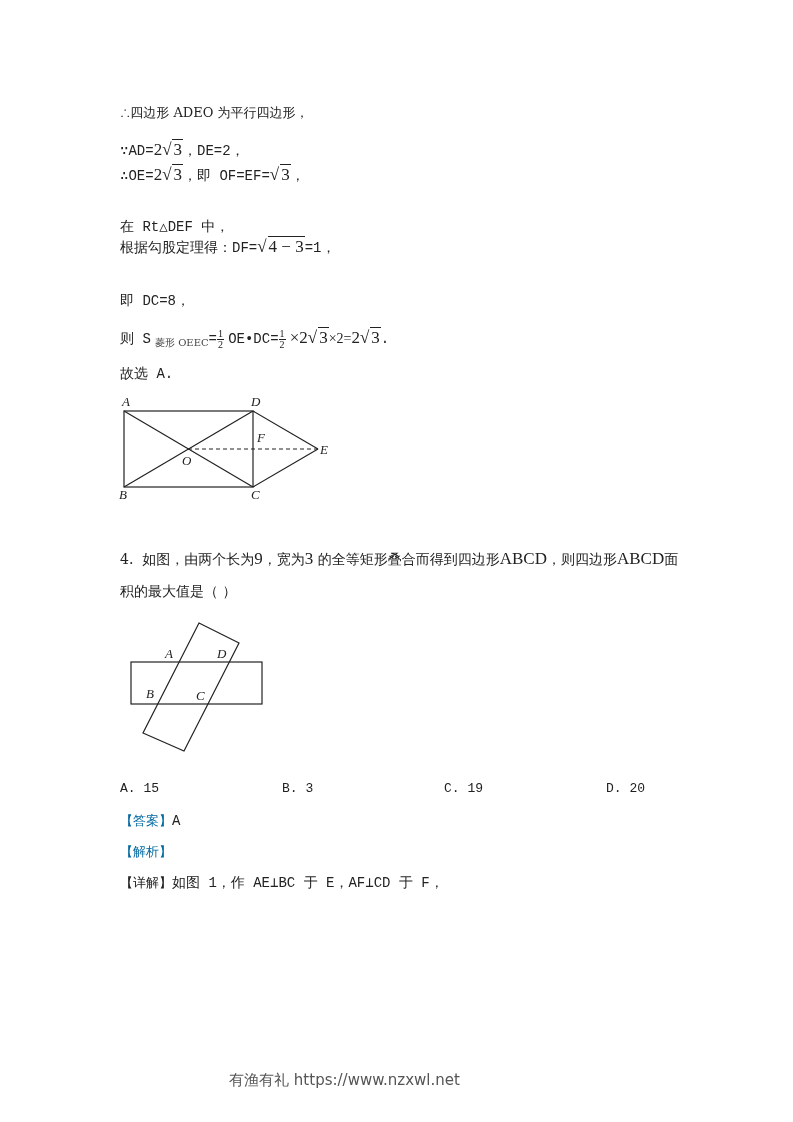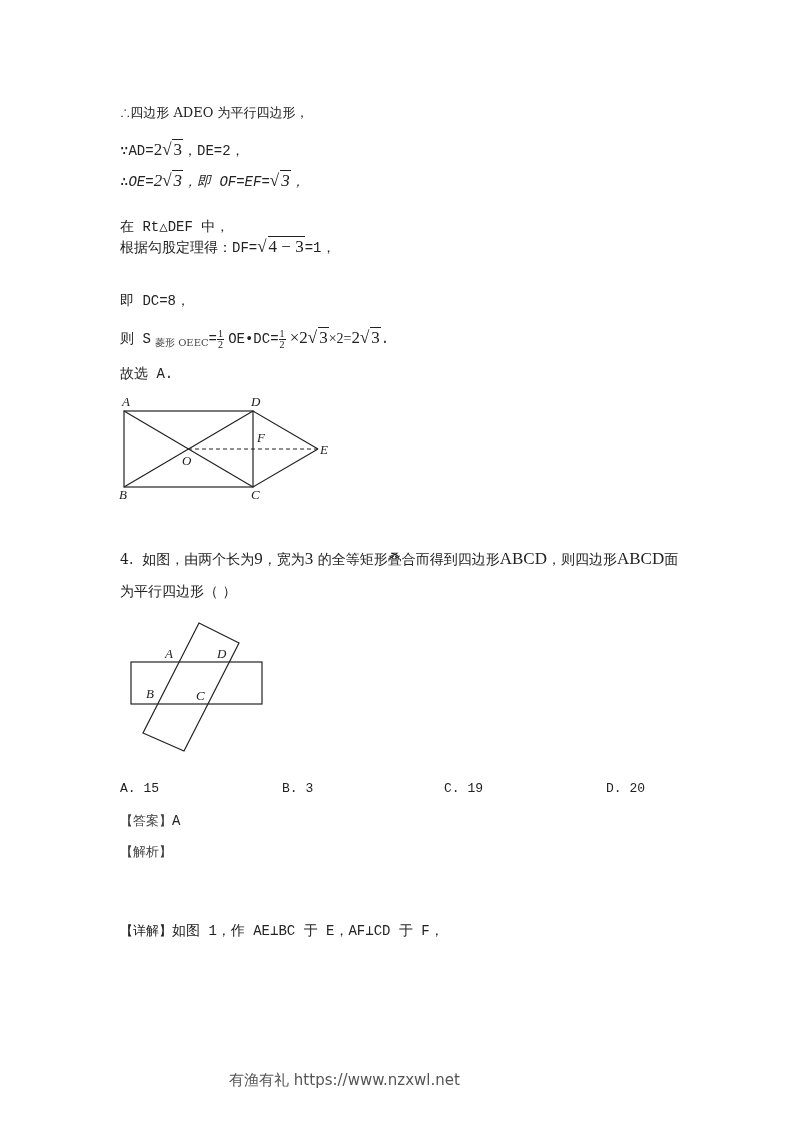--- a/index.html
+++ b/index.html
@@ -11,38 +11,38 @@
   .math { font-family:"Liberation Serif","DejaVu Serif",serif; font-size:17px; }
   .sqrt { display:inline-block; position:relative; }
   .sqrt .rad { border-top:1px solid #222; padding:0 1px; margin-left:1px; }
   .frac { display:inline-block; vertical-align:middle; text-align:center; font-size:10px; line-height:10px;
           font-family:"Liberation Serif",serif; }
   .frac .num { display:block; border-bottom:1px solid #222; padding:0 1px; }
   .frac .den { display:block; }
   .sub { font-size:10px; vertical-align:-3px; color:#444; }
   .q { font-size:14px; }
   .q .bigmath { font-family:"Liberation Serif",serif; font-size:17px; }
-  .bracket { color:#404040; }
+  .bracket { color:#0369a1; }
   .opt { position:absolute; font-family:"Liberation Mono","DejaVu Sans Mono",monospace; font-size:13px; top:781px; }
   .footer { position:absolute; top:1071px; left:0; width:689px; text-align:center;
             font-family:"DejaVu Sans","Liberation Sans",sans-serif; font-size:15px; color:#555; }
   svg text { font-family:"Liberation Serif","DejaVu Serif",serif; font-style:italic; font-size:13px; fill:#222; }
 </style>
 </head>
 <body>
 
 <div class="line cn" style="top:104px;">
   <span>∴四边形 ADEO 为平行四边形，</span>
 </div>
 
 <div class="line cn" style="top:141px;">
   <span class="mono">∵AD=</span><span class="math">2</span><span class="math sqrt">√<span class="rad">3</span></span><span class="mono">，DE=2，</span>
 </div>
 
-<div class="line cn" style="top:172px;font-style:italic;">
+<div class="line cn" style="top:166px;">
   <span class="mono">∴OE=</span><span class="math">2</span><span class="math sqrt">√<span class="rad">3</span></span><span class="mono">，即 OF=EF=</span><span class="math sqrt">√<span class="rad">3</span></span><span class="mono">，</span>
 </div>
 
 <div class="line cn" style="top:218px;">
   <span class="mono">在 Rt△DEF 中，</span>
 </div>
 
 <div class="line cn" style="top:238px;">
   <span class="mono">根据勾股定理得：DF=</span><span class="math sqrt">√<span class="rad">4 − 3</span></span><span class="mono">=1，</span>
 </div>
@@ -88,21 +88,21 @@
   <text x="146" y="698">B</text>
   <text x="196" y="700">C</text>
 </svg>
 
 <div class="line q cn" style="top:550px;">
   <span>4.</span>&nbsp;
   <span>如图，由两个长为</span><span class="bigmath">9</span><span>，宽为</span><span class="bigmath">3</span>
   <span>的全等矩形叠合而得到四边形</span><span class="bigmath">ABCD</span><span>，则四边形</span><span class="bigmath">ABCD</span><span>面</span>
 </div>
 <div class="line q cn" style="top:582px;">
-  <span>为平行四边形（  ）</span>
+  <span>积的最大值是（  ）</span>
 </div>
 
 <div class="opt" style="left:120px;">
   <span>A.</span>&nbsp;<span>15</span>
 </div>
 <div class="opt" style="left:282px;">
   <span>B.</span>&nbsp;<span>3</span>
 </div>
 <div class="opt" style="left:444px;">
   <span>C.</span>&nbsp;<span>19</span>
@@ -110,17 +110,17 @@
 <div class="opt" style="left:606px;">
   <span>D.</span>&nbsp;<span>20</span>
 </div>
 
 <div class="line cn" style="top:812px;">
   <span class="bracket">【答案】</span><span class="mono">A</span>
 </div>
 <div class="line cn" style="top:843px;">
   <span class="bracket">【解析】</span>
 </div>
-<div class="line cn" style="top:874px;margin-top:48px;">
+<div class="line cn" style="top:874px;">
   <span>【详解】</span><span class="mono">如图 1，作 AE⊥BC 于 E，AF⊥CD 于 F，</span>
 </div>
 
 <div class="footer">有渔有礼 https://www.nzxwl.net</div>
 
 </body></html>

